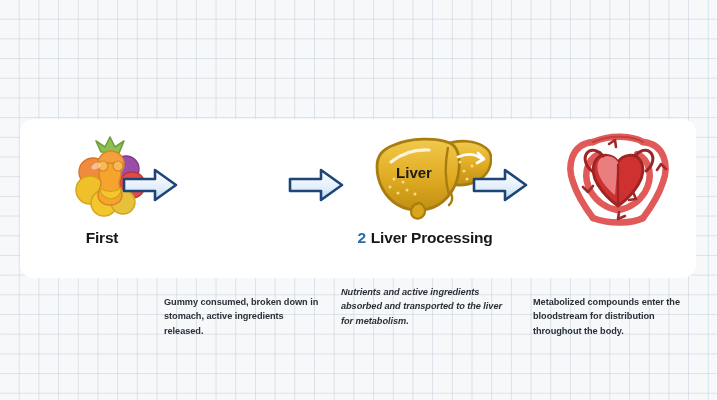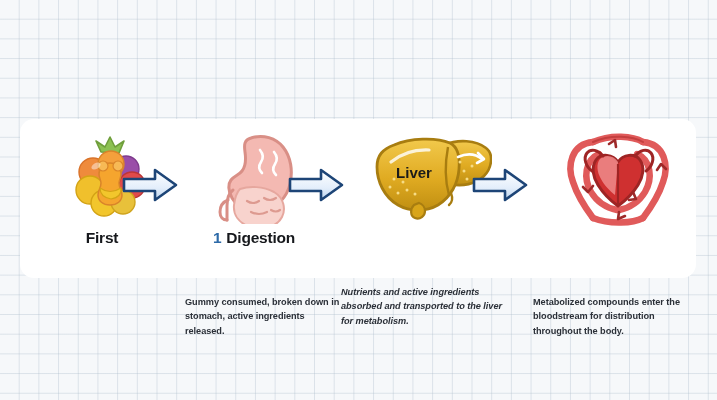--- a/index.html
+++ b/index.html
@@ -111,21 +111,21 @@
 
   
   .desc {
     position: absolute;
     font-size: 9.2px;
     line-height: 1.55;
     font-weight: 600;
     color: #2b3038;
     letter-spacing: -0.05px;
   }
-  #desc-1 { left: 185px; top: 295px; width: 155px; }
+  #desc-1 { left: 164px; top: 295px; width: 155px; }
   #desc-2 { left: 341px; top: 285px; width: 172px; font-style: italic; }
   #desc-3 { left: 533px; top: 295px; width: 168px; }
 
   .liver-word {
     font-size: 15px;
     font-weight: 700;
     fill: #1a1a1a;
   }
 </style>
 </head>
@@ -164,47 +164,20 @@
           <path d="M29 52 q10 7 21 0 q1 9 -10 11 q-11 -2 -11 -11 Z" fill="#f2c62c" stroke="#d3a315" stroke-width="1.2"></path>
 
           <ellipse cx="25" cy="30" rx="5" ry="3" fill="#ffffff" opacity="0.45" transform="rotate(-30 25 30)"></ellipse>
         </svg>
       </div>
       <div class="stage-label">
         <span>First</span>
       </div>
     </div>
 
-    <div class="stage" id="stage-digest">
-      <div class="stage-art">
-        <svg width="90" height="92" viewBox="0 0 90 92" aria-hidden="true">
-          <path d="M34 6
-                   c12 -4 25 0 32 9
-                   c8 10 10 24 7 37
-                   c-3 13 -13 24 -26 27
-                   c-13 3 -26 -3 -32 -13
-                   c-4 -7 -4 -14 -1 -18
-                   c3 -4 8 -5 11 -9
-                   c4 -5 4 -12 3 -19
-                   c-1 -7 -1 -12 6 -14 Z" fill="#f4b9b2" stroke="#d98f86" stroke-width="3" stroke-linejoin="round"></path>
-          <path d="M16 58 c-4 3 -6 10 -6 16 c0 7 0 12 0 14" fill="none" stroke="#d98f86" stroke-width="3" stroke-linecap="round"></path>
-          <path d="M10 88 c-4 0 -7 -3 -7 -8 c0 -6 3 -10 8 -12" fill="none" stroke="#d98f86" stroke-width="3" stroke-linecap="round"></path>
-          <path d="M23 57 c9 -3 23 -3 34 3 c10 6 12 17 8 25 c-5 10 -20 14 -32 10 c-11 -4 -17 -12 -16 -22 c1 -8 3 -13 6 -16 Z" fill="#f8d3cd" stroke="#e6a79e" stroke-width="2"></path>
-          <path d="M43 18 q5 6 1 12 q-4 6 1 11" fill="none" stroke="#ffffff" stroke-width="2.6" stroke-linecap="round"></path>
-          <path d="M57 20 q5 6 1 12 q-4 6 1 11" fill="none" stroke="#ffffff" stroke-width="2.6" stroke-linecap="round"></path>
-          <path d="M30 69 q6 4 12 0" fill="none" stroke="#dd9a90" stroke-width="2.2" stroke-linecap="round"></path>
-          <path d="M47 66 q6 4 12 0" fill="none" stroke="#dd9a90" stroke-width="2.2" stroke-linecap="round"></path>
-          <path d="M34 80 q8 4 16 0" fill="none" stroke="#dd9a90" stroke-width="2.2" stroke-linecap="round"></path>
-          <path d="M54 78 q5 3 9 0" fill="none" stroke="#dd9a90" stroke-width="2.2" stroke-linecap="round"></path>
-        </svg>
-      </div>
-      <div class="stage-label">
-        <span class="stage-num">1</span><span>Digestion</span>
-      </div>
-    </div>
 
     <div class="stage" id="stage-liver">
       <div class="stage-art">
         <svg width="118" height="86" viewBox="0 0 118 86" aria-hidden="true">
           <defs>
             <linearGradient id="liverGrad" x1="0" y1="0" x2="0" y2="1">
               <stop offset="0%" stop-color="#f2c94c"></stop>
               <stop offset="55%" stop-color="#e0ab22"></stop>
               <stop offset="100%" stop-color="#c08f12"></stop>
             </linearGradient>
@@ -231,20 +204,23 @@
               <circle cx="20" cy="44" r="1.5"></circle>
             <circle cx="29" cy="47" r="1.5"></circle>
               <circle cx="41" cy="59" r="1.5"></circle>
             <circle cx="90" cy="36" r="1.5"></circle>
               <circle cx="98" cy="31" r="1.5"></circle>
             <circle cx="93" cy="44" r="1.5"></circle>
               <circle cx="86" cy="27" r="1.5"></circle>
           </g>
           <text class="liver-word" x="40" y="43" text-anchor="middle">Liver</text>
         </svg>
+      </div>
+      <div class="stage-label">
+        <span class="stage-num">2</span><span>Liver Processing</span>
       </div>
     </div>
 
     <div class="stage" id="stage-blood">
       <div class="stage-art">
         <svg width="110" height="96" viewBox="0 0 110 96" aria-hidden="true">
           <g fill="none" stroke="#e05a5a" stroke-width="6.5" stroke-linecap="round">
 
             <path d="M30 12 C8 14 4 36 10 52 C15 68 24 80 30 88"></path>
             <path d="M80 12 C102 14 106 36 100 52 C95 68 86 80 80 88"></path>

